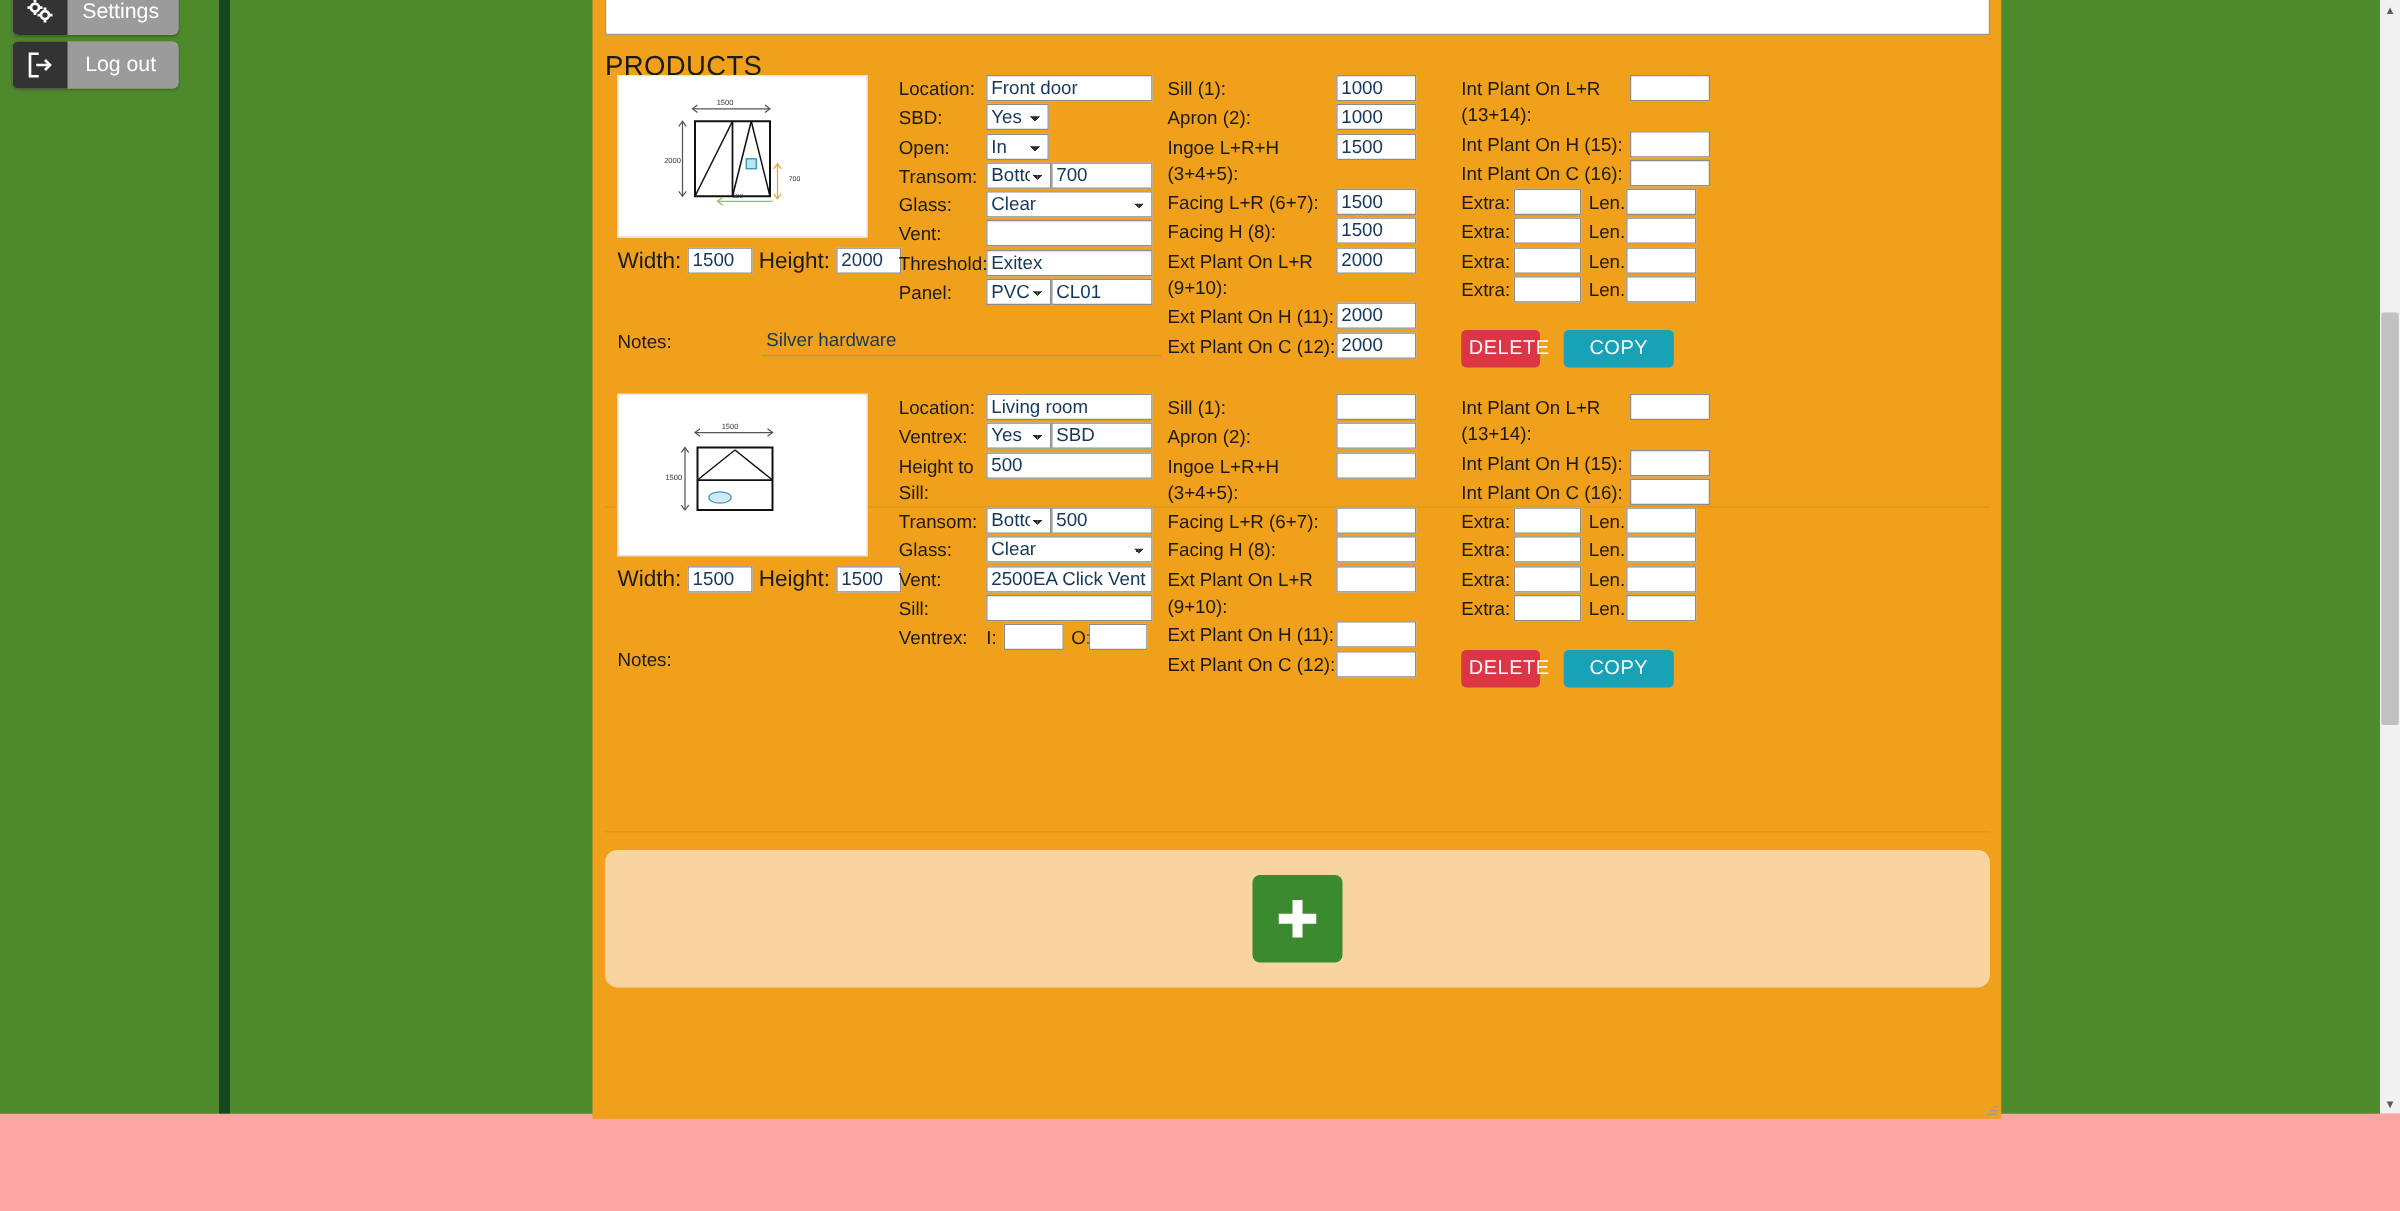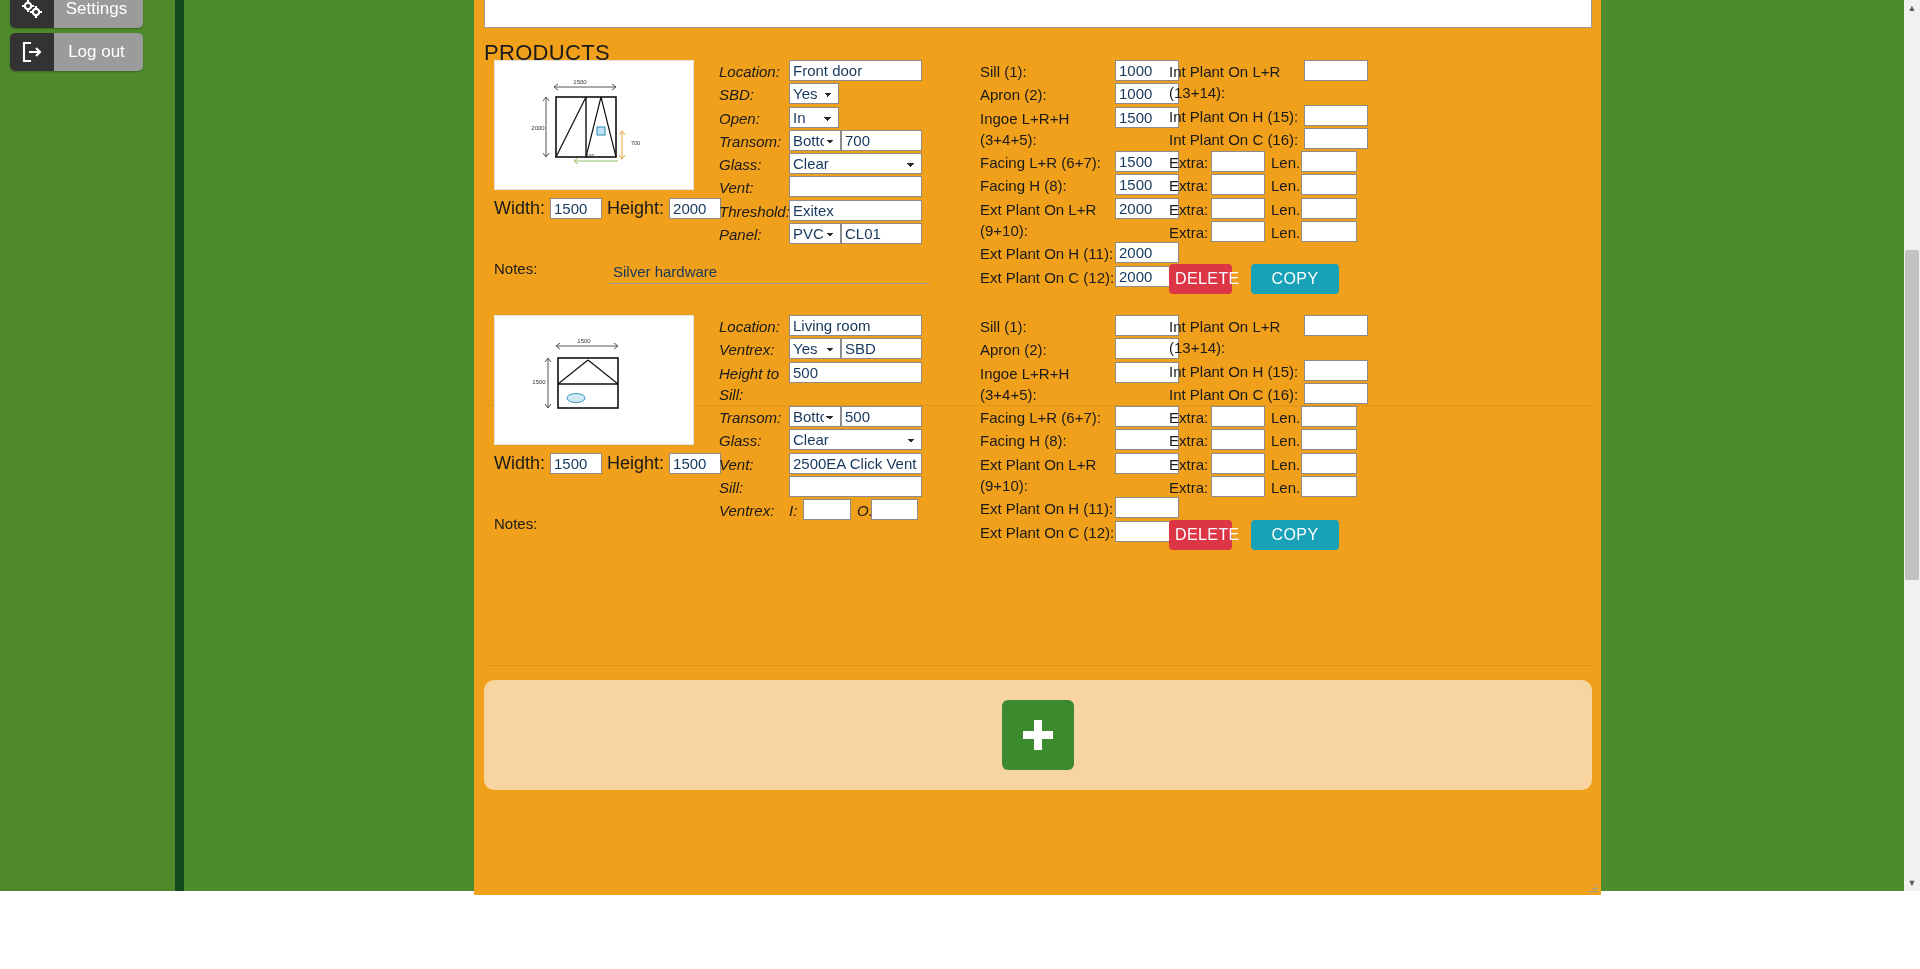--- a/index.html
+++ b/index.html
@@ -3,21 +3,21 @@
 <meta charset="utf-8">
 <style>
   * { box-sizing: border-box; }
   html, body {
     margin: 0; padding: 0;
     width: 1920px; height: 969px;
     overflow: hidden;
     font-family: "Liberation Sans", sans-serif;
     background: #4e8a2b;
   }
-  #app { position: relative; width: 1920px; height: 969px; background: #ffffff; }
+  #app { position: relative; width: 1920px; height: 969px; background: #fca5a5; }
 
   
   .sidebar {
     position: absolute; left: 0; top: 0; width: 175px; height: 891px;
     background: #4e8a2c;
   }
   .side-btn {
     position: absolute; left: 10px; width: 133px; height: 38px;
     background: #9b9b9b; border-radius: 5px; overflow: hidden;
     display: flex; align-items: center;
@@ -94,42 +94,42 @@
   }
   .dim-row .dl { font-size: 18px; color: #1a1a1a; }
   .dim-row input {
     width: 52px; height: 25px; font-size: 15px; padding: 2px 4px;
     border: 1px solid #8c8c8c; background: #fff;
     font-family: "Liberation Sans", sans-serif; color: #16385c;
   }
 
   .notes-row {
     position: absolute; left: 10px; width: 700px; height: 26px;
-    display: flex; align-items: flex-start;
+    display: flex; align-items: center;
   }
   .notes-row .nl { font-size: 15px; color: #1a1a1a; width: 115px; }
   .notes-row input {
     width: 320px; height: 24px; font-size: 15px; padding: 2px 4px;
     border: 0; border-bottom: 1px solid #9a9a9a; background: #f0a01b;
     font-family: "Liberation Sans", sans-serif; color: #16385c; outline: none;
   }
 
   
   .col { position: absolute; top: 0; }
   .col-a { left: 235px; width: 205px; }
-  .col-b { left: 450px; width: 210px; margin-left: 46px; }
+  .col-b { left: 450px; width: 210px; }
   .col-c { left: 685px; width: 215px; }
 
   .frow {
     display: flex; align-items: flex-start; margin-bottom: 1px; min-height: 21px;
   }
   .flabel {
     font-size: 15px; color: #1a1a1a; line-height: 1.42; padding-top: 1px;
   }
-  .col-a .flabel { width: 70px; flex: 0 0 70px; font-style: italic; }
+  .col-a .flabel { width: 70px; flex: 0 0 70px; }
   .col-b .flabel { width: 135px; flex: 0 0 135px; }
   .col-c .flabel { width: 135px; flex: 0 0 135px; }
 
   .fctl { display: flex; }
   input.ti, select.sel {
     font-family: "Liberation Sans", sans-serif; font-size: 15px;
     border: 1px solid #8c8c8c; background: #fff; color: #16385c;
     height: 21px; padding: 0 3px; outline: none;
   }
   select.sel { -webkit-appearance: none; appearance: none; padding-right: 16px;

